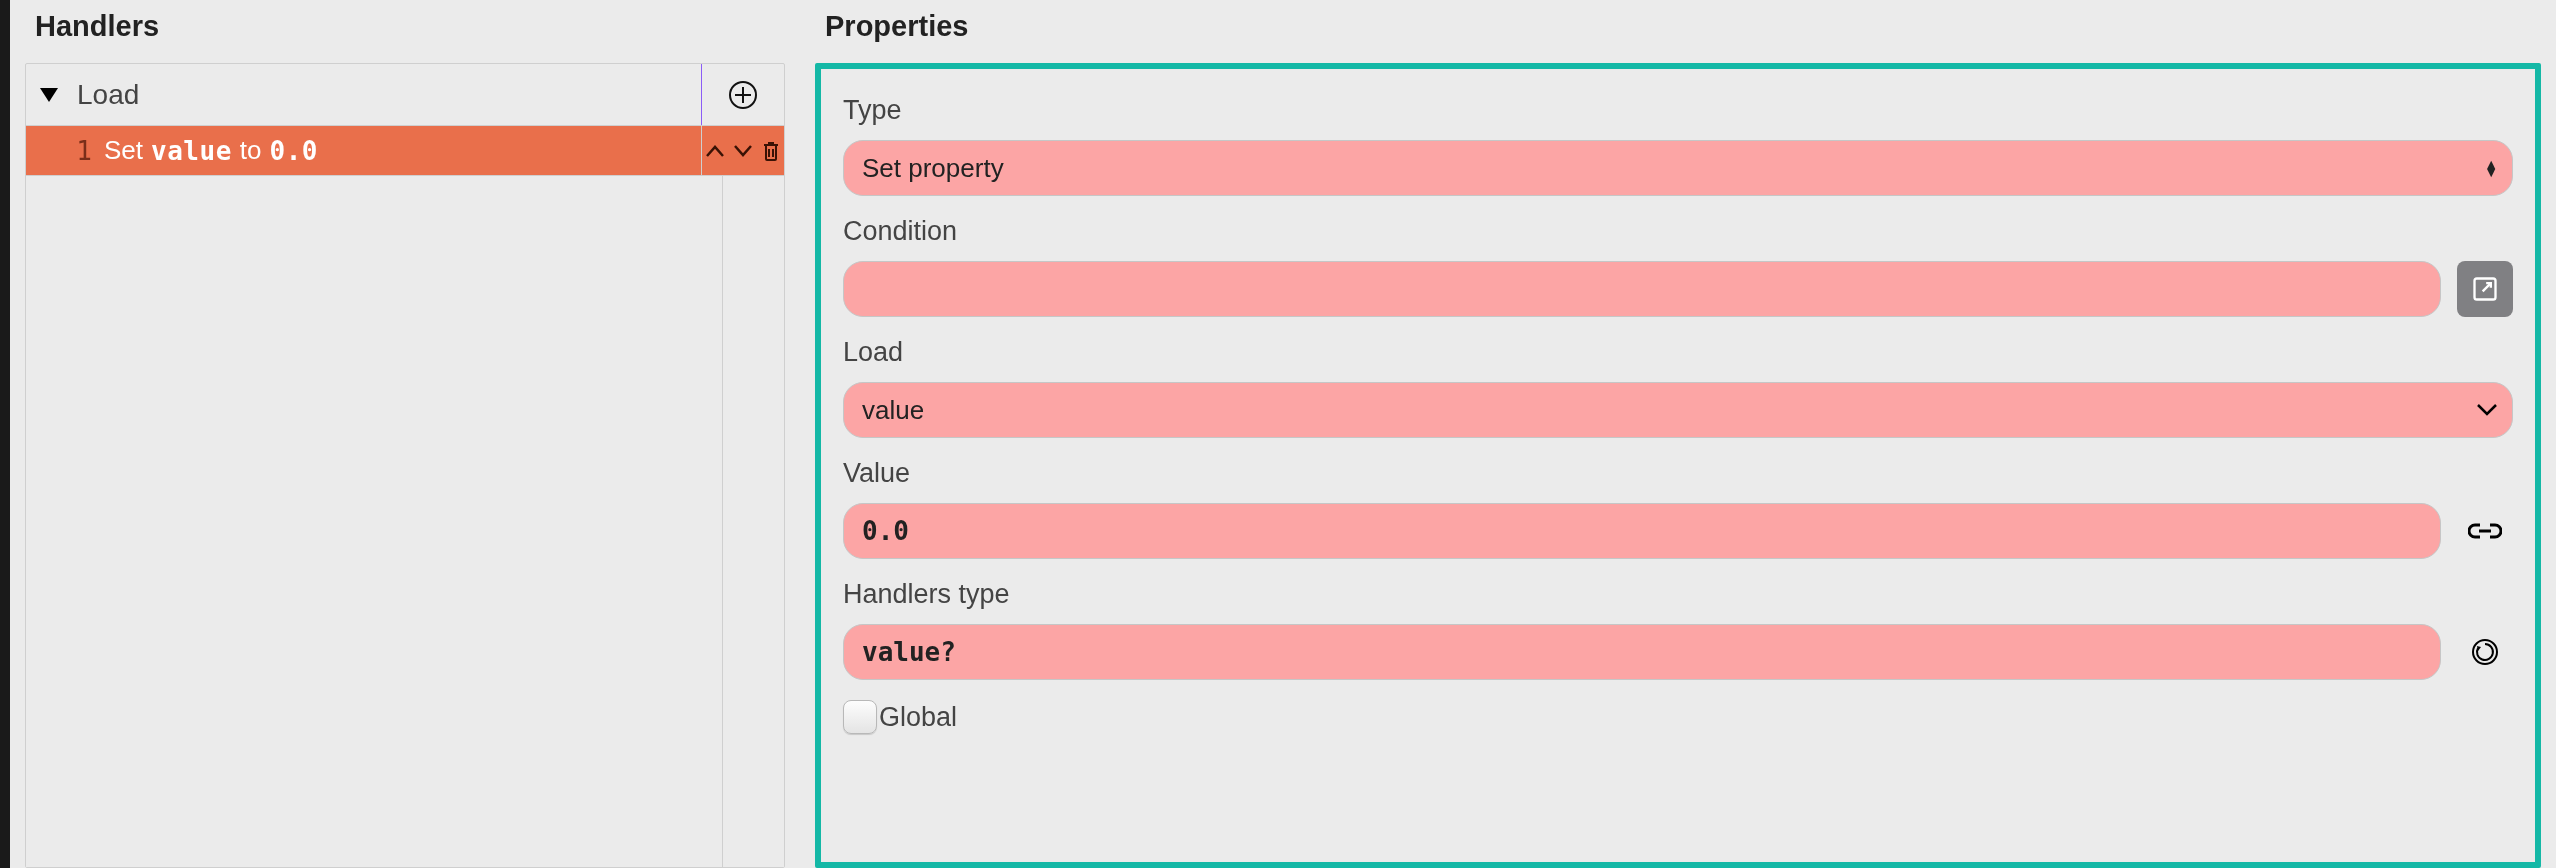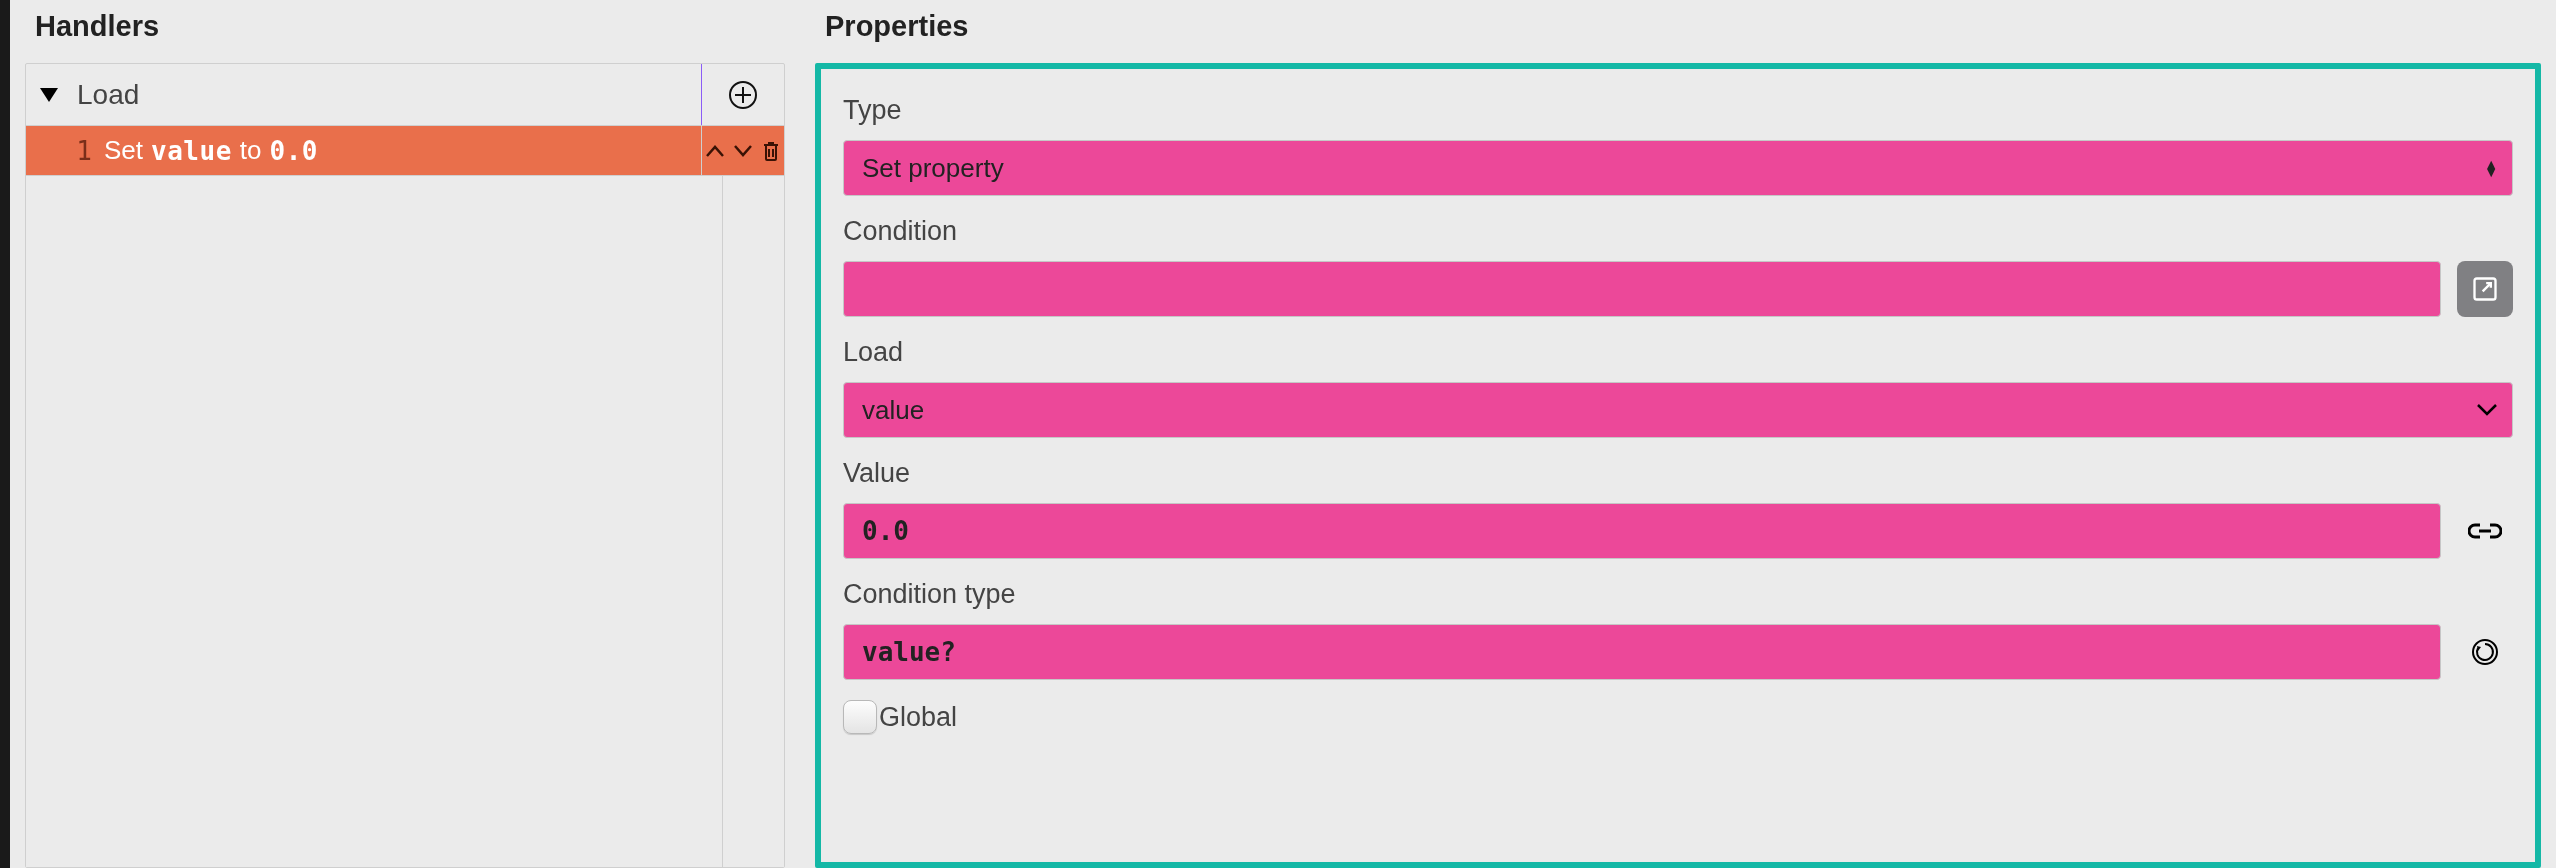--- a/index.html
+++ b/index.html
@@ -25,21 +25,21 @@
   .mono{font-family:"SFMono-Regular",Consolas,monospace;font-weight:600;letter-spacing:0.5px;}
   .row .actions-cell{width:82px;background:#e96f4b;display:flex;align-items:center;justify-content:center;gap:8px;color:#3a1205;}
   .row .actions-cell svg path,.row .actions-cell svg line,.row .actions-cell svg polyline{stroke:#3a1205;}
   .panel-body{flex:1;background:#ebebeb;display:flex;}
   .panel-body .left-gutter{width:697px;border-right:1px solid #cfcfcf;}
   .panel-body .right-gutter{flex:1;}
   
   .prop-panel{border:6px solid #14b8a6;border-radius:2px;background:#ebebeb;flex:1;padding:18px 22px 30px 22px;}
   .field-label{font-size:27px;color:#444;margin:8px 0 14px 0;font-weight:400;}
   .field-row{display:flex;align-items:stretch;gap:16px;margin-bottom:20px;}
-  .control{flex:1;background:#ec4899;border:1px solid #c6c6c6;border-radius:4px;height:56px;display:flex;align-items:center;padding:0 18px;font-size:26px;color:#222;position:relative;}
+  .control{flex:1;background:#fca5a5;border:1px solid #c6c6c6;border-radius:20px;height:56px;display:flex;align-items:center;padding:0 18px;font-size:26px;color:#222;position:relative;}
   .control.mono-val{font-family:"SFMono-Regular",Consolas,monospace;font-weight:600;}
   .select-caret{position:absolute;right:14px;top:50%;transform:translateY(-50%);}
   .updown{display:flex;flex-direction:column;line-height:8px;font-size:14px;color:#222;}
   .side-btn{width:56px;height:56px;border-radius:8px;display:flex;align-items:center;justify-content:center;}
   .side-btn.dark{background:#808083;}
   .chk-row{display:flex;align-items:center;gap:2px;margin-top:6px;}
   .chk{width:34px;height:34px;border-radius:8px;border:1px solid #b8b8b8;background:linear-gradient(#fdfdfd,#e4e4e4);box-shadow:0 1px 1px rgba(0,0,0,0.15);}
   .chk-label{font-size:27px;color:#444;}
 </style>
 </head>
@@ -158,21 +158,21 @@
         <div class="side-btn">
           <svg width="34" height="20" viewBox="0 0 34 20">
             <path d="M13 10H6a5 5 0 0 1 0-10h0" fill="none" stroke="#000" stroke-width="0"></path>
             <path d="M12 4H7a6 6 0 0 0 0 12h5" fill="none" stroke="#000" stroke-width="3"></path>
             <path d="M22 4h5a6 6 0 0 1 0 12h-5" fill="none" stroke="#000" stroke-width="3"></path>
             <line x1="11" y1="10" x2="23" y2="10" stroke="#000" stroke-width="3"></line>
           </svg>
         </div>
       </div>
 
-      <div class="field-label">Condition type</div>
+      <div class="field-label">Handlers type</div>
       <div class="field-row">
         <div class="control mono-val">
           <span>value?</span>
         </div>
         <div class="side-btn">
           <svg width="28" height="28" viewBox="0 0 28 28">
             <circle cx="14" cy="14" r="12" fill="none" stroke="#000" stroke-width="2"></circle>
             <path d="M14 6 a8 8 0 1 1 -7 4" fill="none" stroke="#000" stroke-width="2"></path>
             <polygon points="6,8 10,9 7,13" fill="#000"></polygon>
           </svg>

